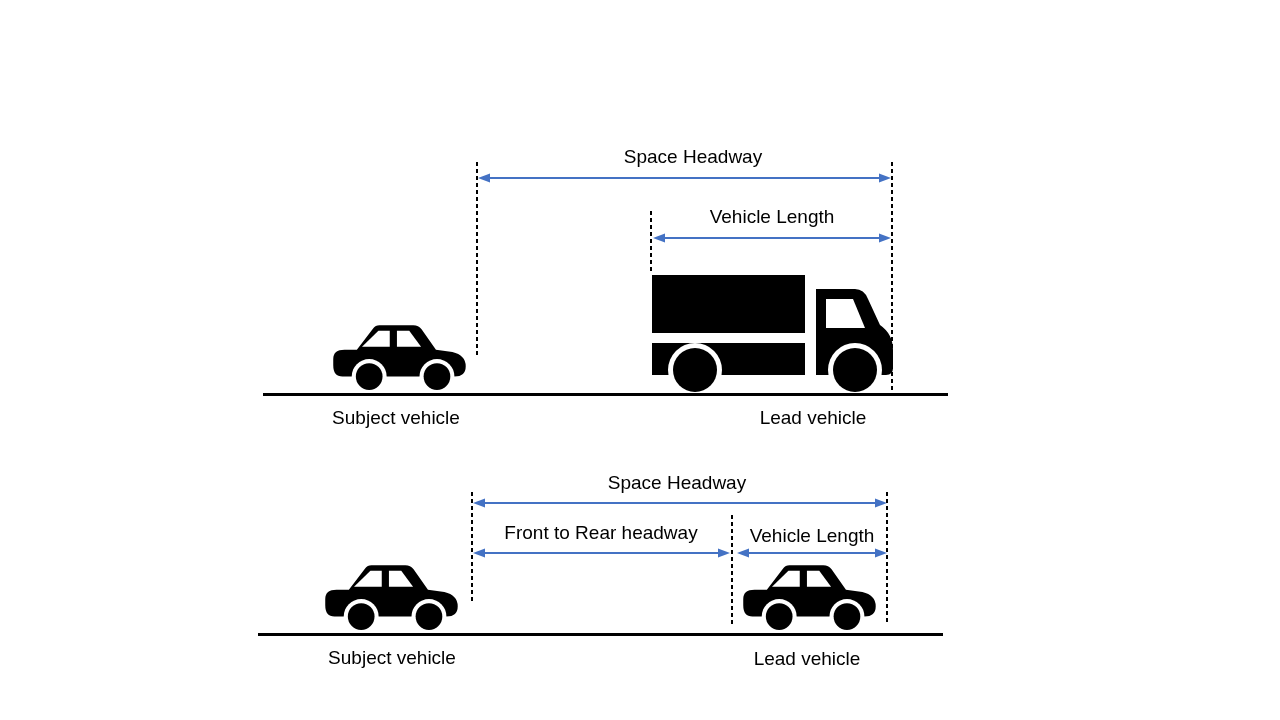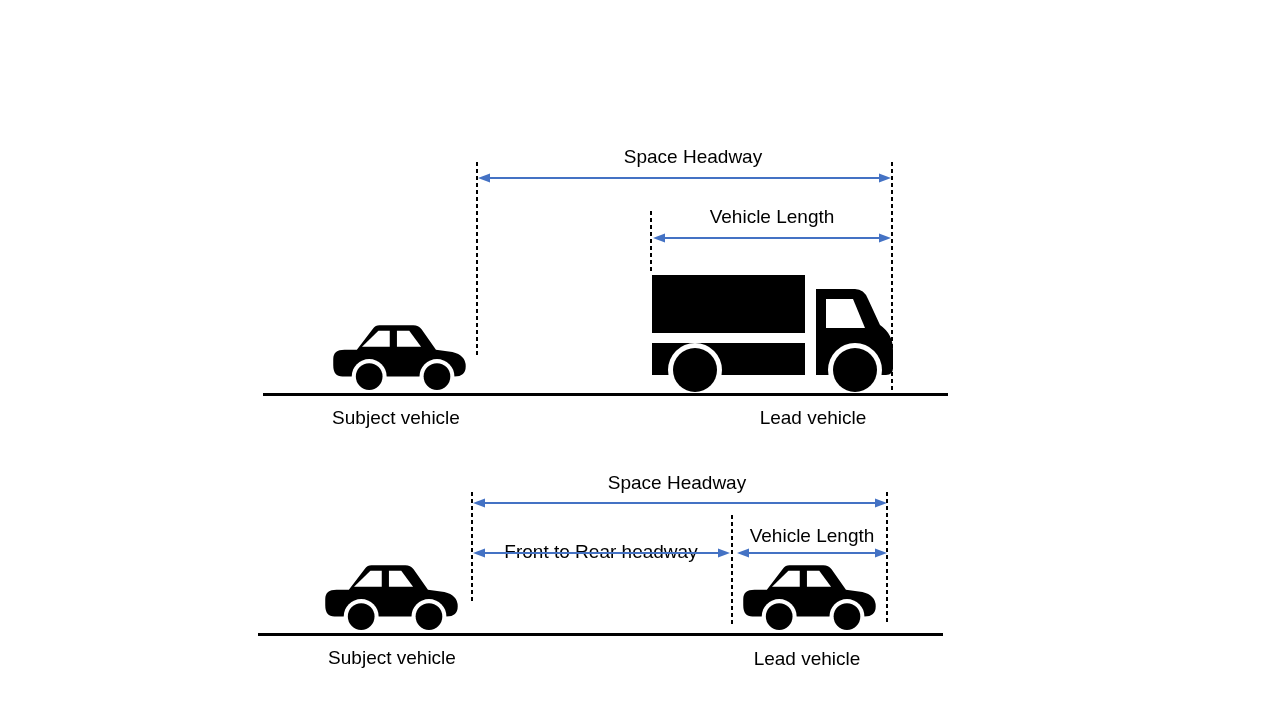--- a/index.html
+++ b/index.html
@@ -90,21 +90,21 @@
   <div class="lbl" style="left:813px;top:407px">Lead vehicle</div>
 
   <div class="lbl" style="left:677px;top:472px">Space Headway</div>
 
   <svg class="arrow" style="left:472px;top:496px" width="416" height="14">
     <line x1="10" y1="7" x2="406" y2="7"></line>
     <polygon points="1,7 13,2.6 13,11.4"></polygon>
     <polygon points="415,7 403,2.6 403,11.4"></polygon>
   </svg>
 
-  <div class="lbl" style="left:601px;top:541px">Front to Rear headway</div>
+  <div class="lbl" style="left:601px;top:522px">Front to Rear headway</div>
   <div class="lbl" style="left:812px;top:525px">Vehicle Length</div>
 
   <svg class="arrow" style="left:472px;top:546px" width="259" height="14">
     <line x1="10" y1="7" x2="249" y2="7"></line>
     <polygon points="1,7 13,2.6 13,11.4"></polygon>
     <polygon points="258,7 246,2.6 246,11.4"></polygon>
   </svg>
 
   <svg class="arrow" style="left:736px;top:546px" width="152" height="14">
     <line x1="10" y1="7" x2="142" y2="7"></line>

